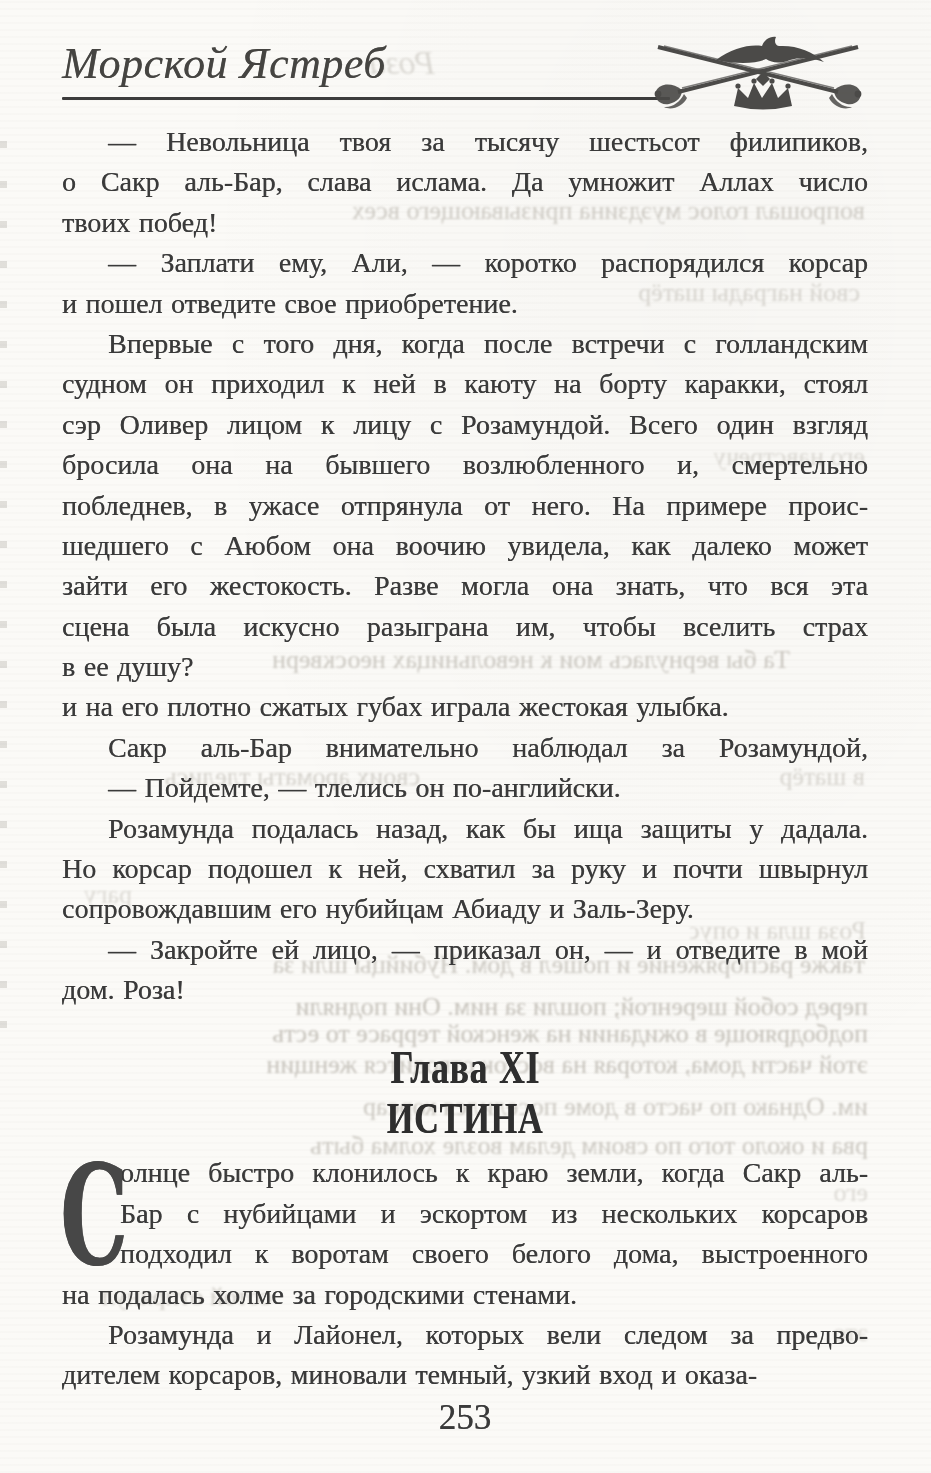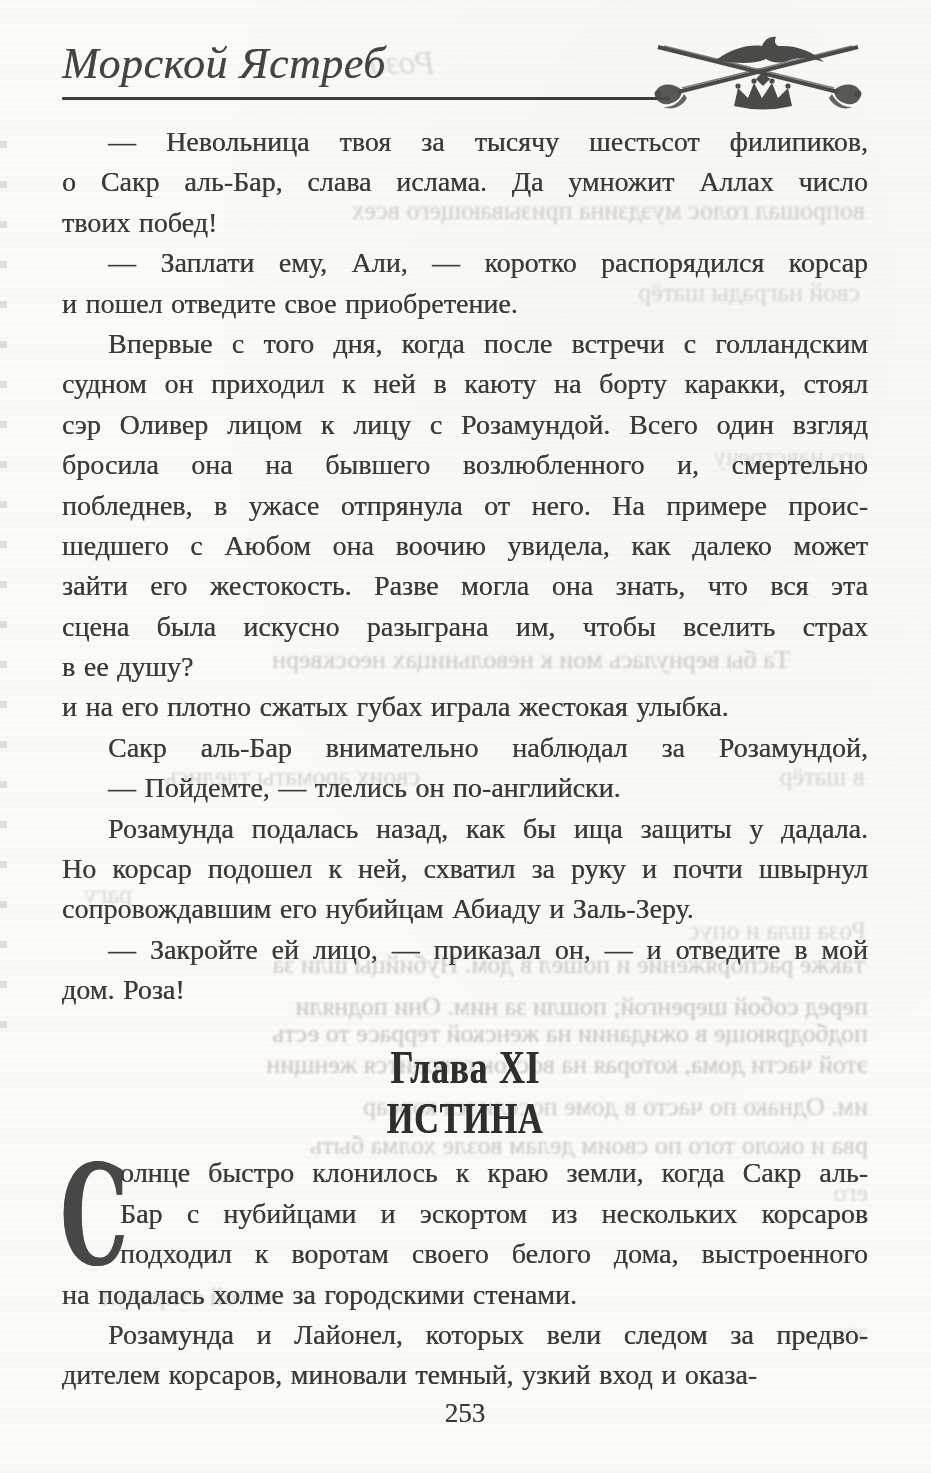--- a/index.html
+++ b/index.html
@@ -82,21 +82,21 @@
     font-weight:700;
     font-size:138px;line-height:118px;
     transform:scale(0.62,1);
     transform-origin:left top;
     color:#474747;
   }
   
   #page-number{
     position:absolute;left:62px;top:1398px;width:806px;
     text-align:center;
-    font-size:27px;color:#3a3a3a;
+    font-size:35px;color:#3a3a3a;
     text-shadow:0.3px 0 0 rgba(58,58,58,.8);
   }
   .z1{position:relative;z-index:1;}
 </style>
 </head>
 <body>
 
 <div id="page">
 
   <div id="edge-ticks"></div>

